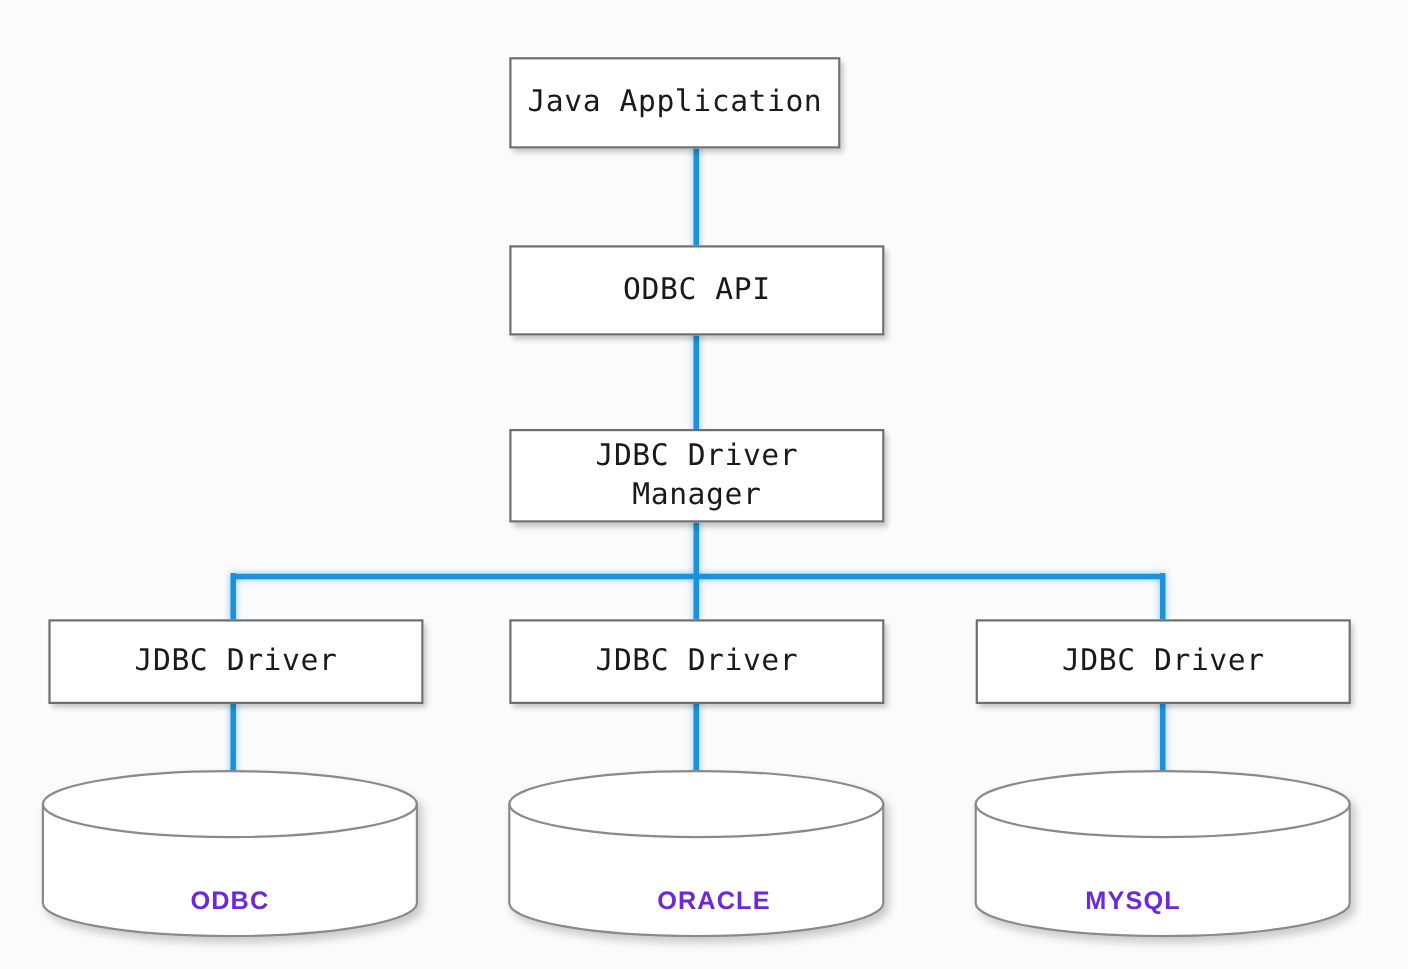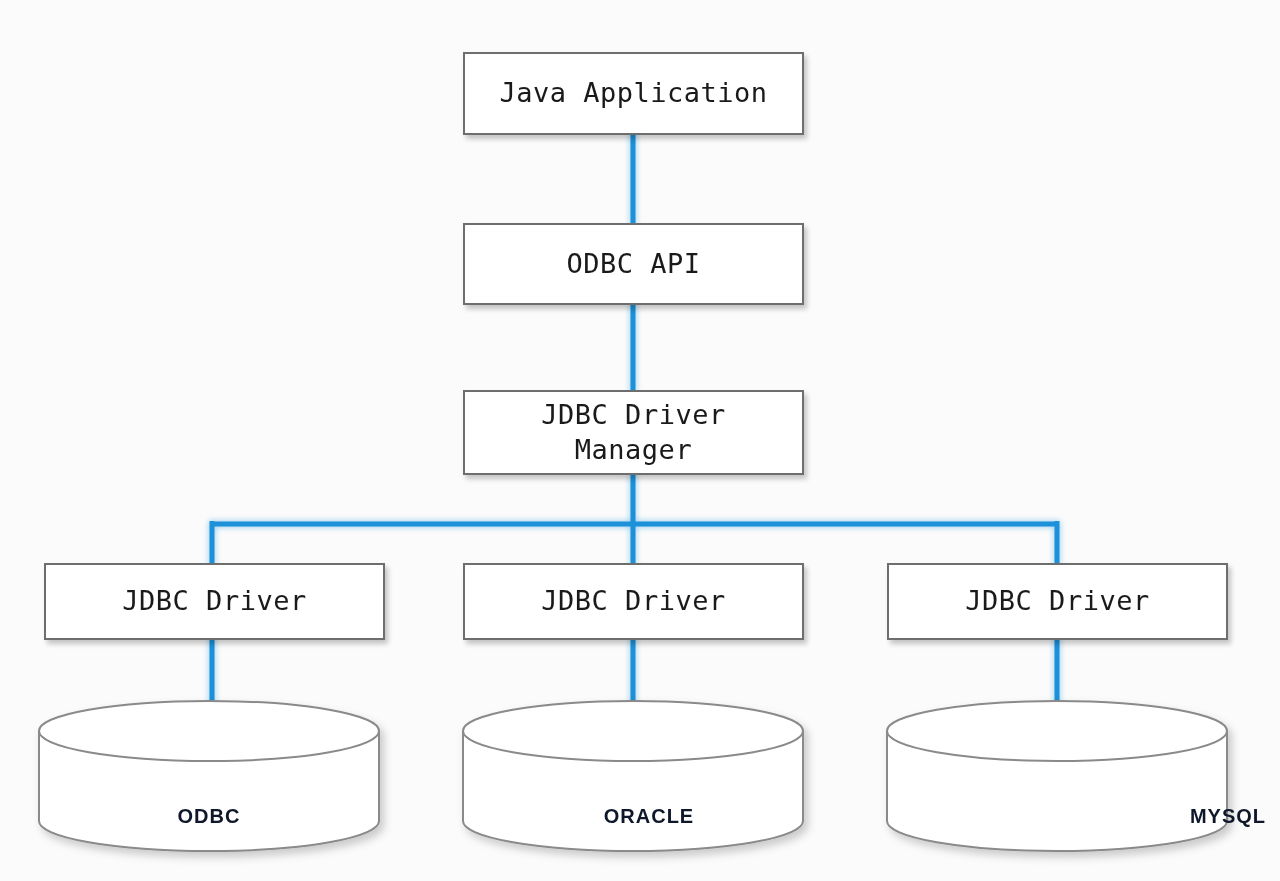--- a/index.html
+++ b/index.html
@@ -43,24 +43,24 @@
     line-height: 1.28;
     z-index: 5;
   }
   .node-box .box-label {
     white-space: pre-line;
     display: block;
   }
   .db-label {
     position: absolute;
     font-family: "Liberation Sans", "DejaVu Sans", sans-serif;
-    font-size: 20px;
+    font-size: 23px;
     font-weight: bold;
     letter-spacing: 1px;
-    color: #0f172a;
+    color: #6d28d9;
     text-align: center;
     z-index: 6;
     pointer-events: none;
   }
 </style>
 </head>
 <body>
 
 <div id="canvas">
 
@@ -112,21 +112,21 @@
         <ellipse cx="633" cy="731" rx="170" ry="30" fill="#ffffff" stroke="#8a8a8a" stroke-width="2"></ellipse>
       </g>
 
       <g filter="url(#cylShadow)">
         <path d="M 887 731 L 887 821 A 170 30 0 0 0 1227 821 L 1227 731 Z" fill="#ffffff" stroke="#8a8a8a" stroke-width="2"></path>
         <ellipse cx="1057" cy="731" rx="170" ry="30" fill="#ffffff" stroke="#8a8a8a" stroke-width="2"></ellipse>
       </g>
     </g>
   </svg>
 
-  <div class="node-box" style="left:463px; top:52px; width:341px; height:83px;">
+  <div class="node-box" style="left:463px; top:52px; width:301px; height:83px;">
     <span class="box-label">Java Application</span>
   </div>
 
   <div class="node-box" style="left:463px; top:223px; width:341px; height:82px;">
     <span class="box-label">ODBC API</span>
   </div>
 
   <div class="node-box" style="left:463px; top:390px; width:341px; height:85px;">
     <span class="box-label">JDBC Driver
 Manager</span>
@@ -141,15 +141,15 @@
   </div>
 
   <div class="node-box" style="left:887px; top:563px; width:341px; height:77px;">
     <span class="box-label">JDBC Driver</span>
   </div>
 
   <div class="db-label" style="left:39px; top:805px; width:340px;">ODBC</div>
 
   <div class="db-label" style="left:479px; top:805px; width:340px;">ORACLE</div>
 
-  <div class="db-label" style="left:926px; top:805px; width:340px;text-align:right;">MYSQL</div>
+  <div class="db-label" style="left:860px; top:805px; width:340px;">MYSQL</div>
 
 </div>
 
 </body></html>

